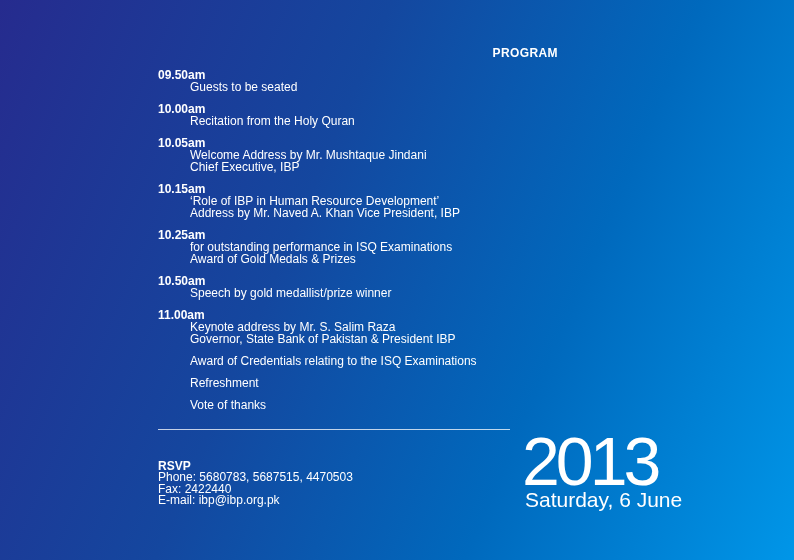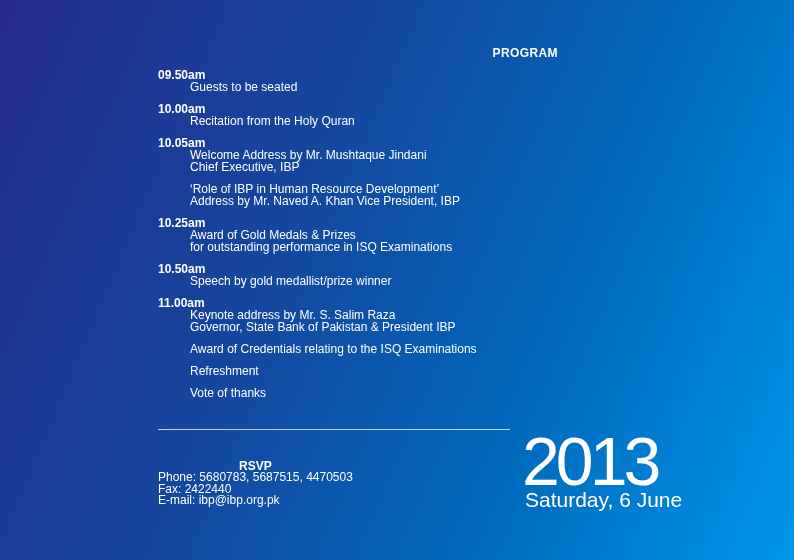--- a/index.html
+++ b/index.html
@@ -50,21 +50,20 @@
   }
   .rsvp {
     position: absolute;
     left: 158px;
     top: 461px;
     font-size: 12px;
     line-height: 11.3px;
   }
   .rsvp-title {
     font-weight: bold;
-    text-align: center;
   }
   .year {
     position: absolute;
     left: 522px;
     top: 427px;
     font-size: 68px;
     line-height: 68px;
     letter-spacing: -4px;
     font-weight: normal;
   }
@@ -92,27 +91,28 @@
         <div class="entry">
           <div class="time">10.00am</div>
           <div class="line">Recitation from the Holy Quran</div>
         </div>
         <div class="entry">
           <div class="time">10.05am</div>
           <div class="line">Welcome Address by Mr. Mushtaque Jindani</div>
           <div class="line">Chief Executive, IBP</div>
         </div>
         <div class="entry">
+          <div class="time">10.15am</div>
           <div class="line">‘Role of IBP in Human Resource Development’</div>
           <div class="line">Address by Mr. Naved A. Khan Vice President, IBP</div>
         </div>
         <div class="entry">
           <div class="time">10.25am</div>
+          <div class="line">for outstanding performance in ISQ Examinations</div>
           <div class="line">Award of Gold Medals &amp; Prizes</div>
-          <div class="line">for outstanding performance in ISQ Examinations</div>
         </div>
         <div class="entry">
           <div class="time">10.50am</div>
           <div class="line">Speech by gold medallist/prize winner</div>
         </div>
         <div class="entry">
           <div class="time">11.00am</div>
           <div class="line">Keynote address by Mr. S. Salim Raza</div>
           <div class="line">Governor, State Bank of Pakistan &amp; President IBP</div>
         </div>

